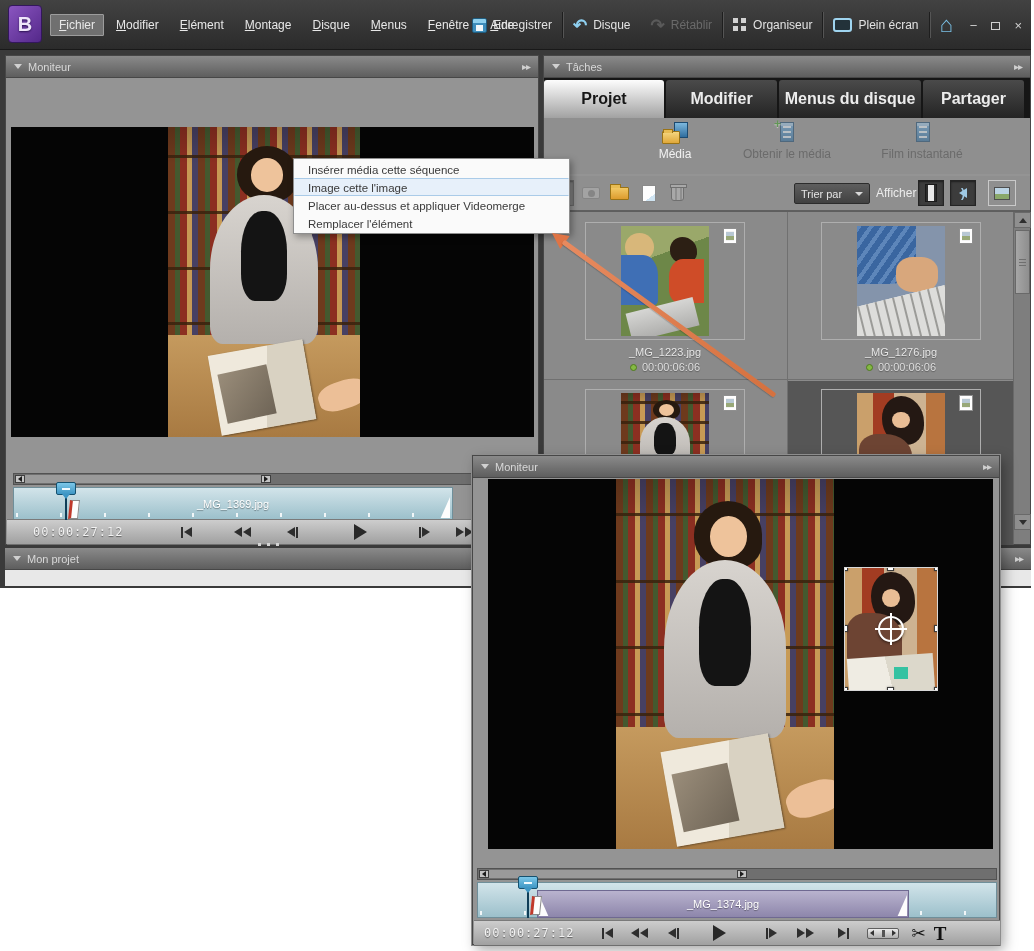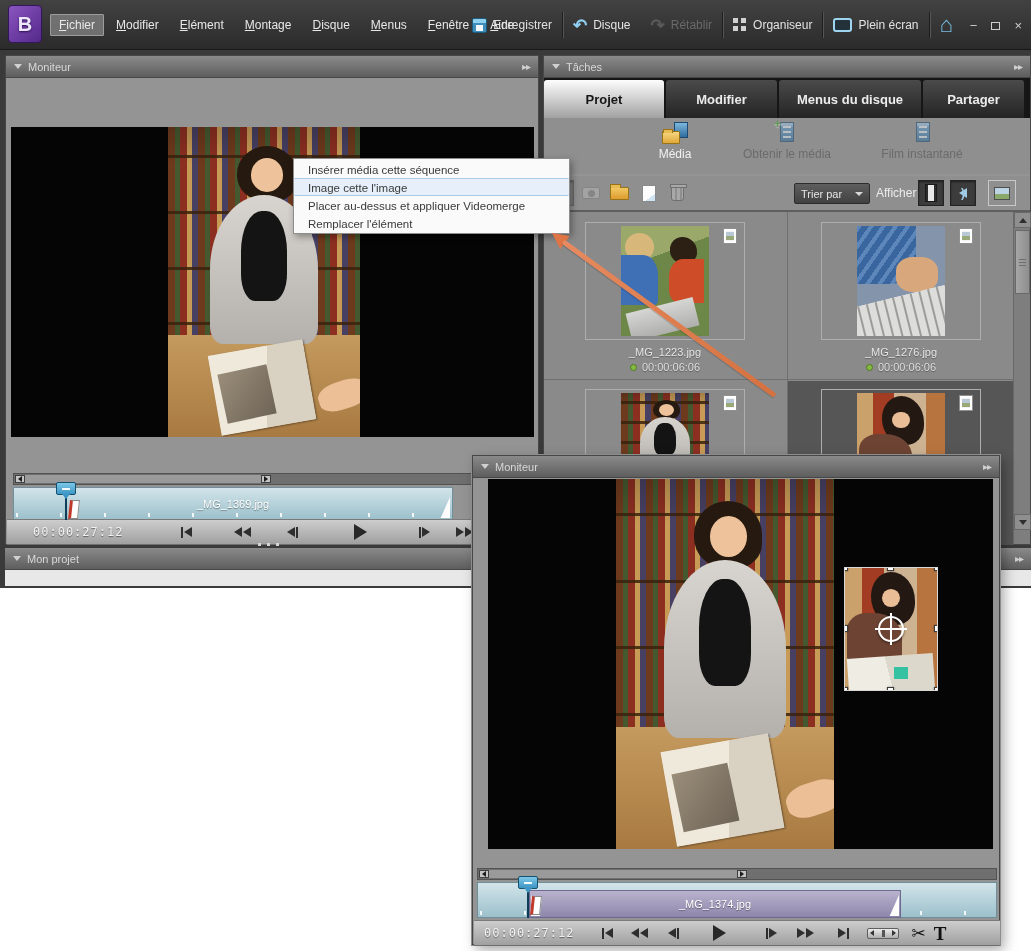--- a/index.html
+++ b/index.html
@@ -108,21 +108,21 @@
   .shuttle{width:32px;height:11px;background:linear-gradient(#ececec,#aeaeae);border:1px solid #5f5f5f;border-radius:2px;display:flex;align-items:center;justify-content:space-between;padding:0 2px;cursor:pointer}
   .stl{width:0;height:0;border-top:3px solid transparent;border-bottom:3px solid transparent;border-right:4px solid #333}
   .str{width:0;height:0;border-top:3px solid transparent;border-bottom:3px solid transparent;border-left:4px solid #333}
   .snotch{width:3px;height:7px;background:#555}
   .tool-scissors{font-size:17px;color:#0f0f0f;line-height:1;cursor:pointer}
   .tool-text{font-family:"Liberation Serif",serif;font-weight:bold;font-size:19px;color:#101010;line-height:1;cursor:pointer}
 
   
   #tasks{position:absolute;left:543px;top:55px;width:488px;height:490px;z-index:10}
   .tabs{position:absolute;left:0;top:22px;width:486px;height:40px;background:#161616;display:flex;gap:2px;padding:2px 0 0 0}
-  .tab{flex:none;display:flex;align-items:center;justify-content:center;font-size:13px;font-weight:bold;color:#ececec;background:linear-gradient(#4a4a4a,#242424);border-radius:3px 3px 0 0;cursor:pointer}
+  .tab{flex:none;display:flex;align-items:center;justify-content:center;font-size:16px;font-weight:bold;color:#ececec;background:linear-gradient(#4a4a4a,#242424);border-radius:3px 3px 0 0;cursor:pointer}
   .tab.active{background:linear-gradient(#fdfdfd,#a2a2a2);color:#161616}
   .actions{position:absolute;left:0;top:62px;width:486px;height:56px;background:#8f8f8f}
   .action{position:absolute;top:4px;display:flex;flex-direction:column;align-items:center;gap:3px;font-size:12px;color:#f2f2f2;cursor:pointer}
   .action.dim{color:#6b6b6b}
   .action.dim .aicon{opacity:.55}
   .aicon{width:26px;height:22px;position:relative}
   .fold-y{position:absolute;left:0;bottom:0;width:18px;height:13px;background:linear-gradient(#f5d680,#e0a839);border:1px solid #9a7316;border-radius:1px}
   .fold-y::before{content:"";position:absolute;left:0;top:-3px;width:8px;height:3px;background:#e8bc53;border:1px solid #9a7316;border-bottom:none}
   .card-b{position:absolute;right:0;top:0;width:14px;height:16px;background:linear-gradient(#7db8dd,#2f6d9e);border:1px solid #1c4a70}
   .film-b{position:absolute;left:6px;top:0;width:14px;height:20px;background:linear-gradient(#6aa7d8,#2f6d9e);border:1px solid #1c4a70;box-shadow:inset 0 3px 0 rgba(255,255,255,.35)}
@@ -517,21 +517,21 @@
     <div class="mthumb" style="width:268px">
       <span class="mcap l">
           <span class="mtl"></span>
         </span>
       <span class="mcap r">
           <span class="mtr"></span>
         </span>
     </div>
   </div>
   <div class="clipbar clip-teal ticks" style="left:4px;top:426px;width:520px;height:36px"></div>
-  <div class="clipbar clip-purple" style="left:56px;top:434px;width:372px;height:28px">
+  <div class="clipbar clip-purple" style="left:64px;top:434px;width:372px;height:28px">
     <span>_MG_1374.jpg</span>
     <span class="endcap left" style="left:1px"></span>
     <span class="endcap" style="right:1px"></span>
   </div>
   <div class="ph-flag" style="left:45px;top:420px"></div>
   <div class="ph-stem" style="left:54px;top:433px;height:29px"></div>
   <div class="inpoint" style="left:58px;top:440px"></div>
   <div class="transport" style="left:1px;top:464px;width:526px">
     <span class="timecode" style="margin-left:10px">00:00:27:12</span>
     <span class="tb" style="margin-left:28px">

